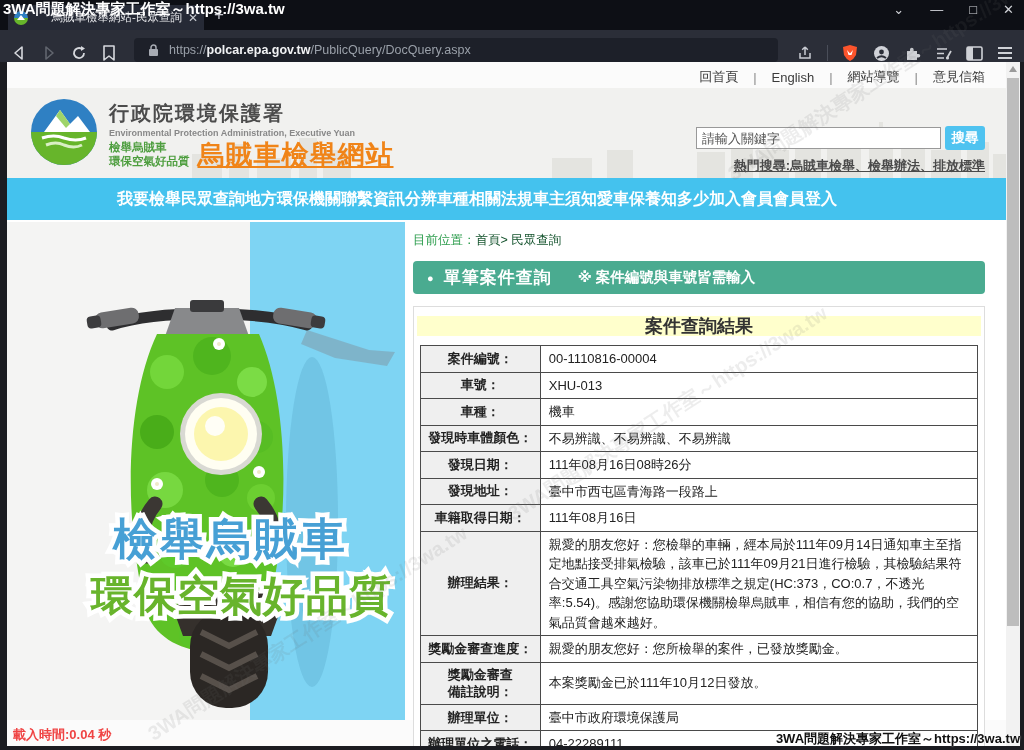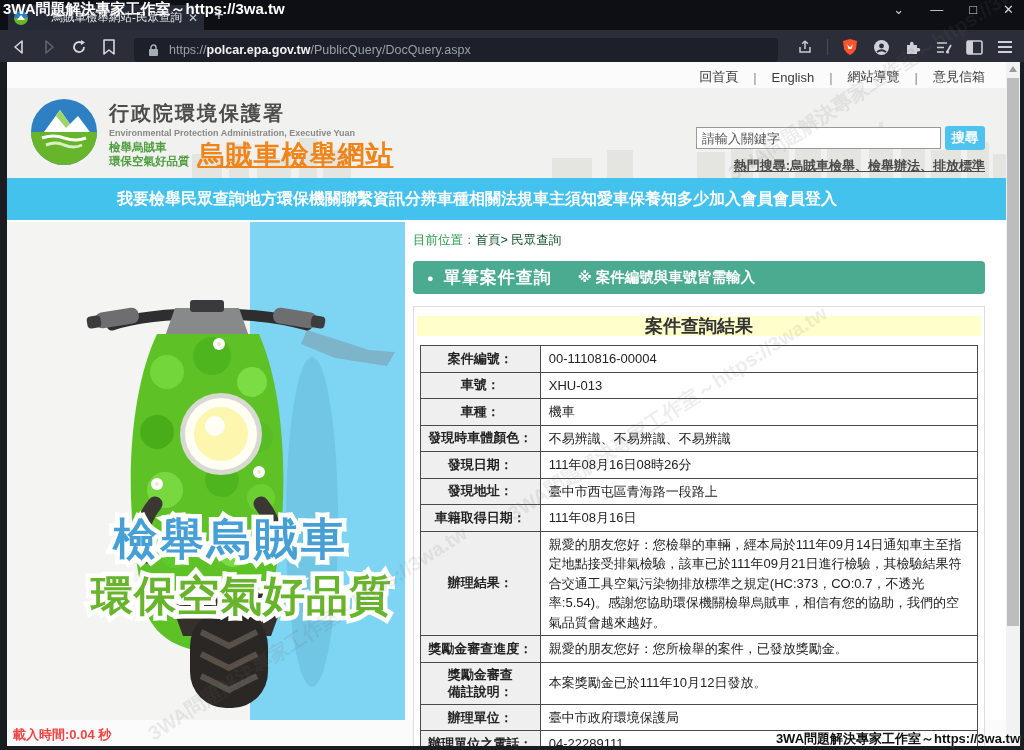--- a/index.html
+++ b/index.html
@@ -12,21 +12,21 @@
   .tab { position:absolute; left:8px; top:5px; width:196px; height:25px; background:#262a36; border-radius:8px 8px 0 0;
          display:flex; align-items:center; padding:0 6px; gap:6px;text-align:right; }
   .tab-title { color:#e8e9ec; font-size:11.5px; white-space:nowrap; overflow:hidden; flex:1; }
   .tab-close { color:#c7c9cf; font-size:12px; cursor:default; }
   .favicon { width:14px; height:14px; border-radius:50%; background:linear-gradient(#2f80c3 50%, #67b52b 50%); position:relative; flex:none;}
   .favicon:after { content:""; position:absolute; left:3px; top:4px; border-left:4px solid transparent; border-right:4px solid transparent; border-bottom:5px solid #fff; }
   .newtab { position:absolute; left:214px; top:5px; color:#c9cbd2; font-size:17px; }
   .win-controls { position:absolute; right:10px; top:2px; display:flex; gap:26px; color:#d3d5da; font-size:13px; }
   .win-controls span { display:inline-block; text-align:center; }
 
-  .toolbar { position:absolute; top:30px; left:0; width:1024px; height:32px; background:#2b2e38; display:flex; align-items:flex-start; padding:8px 10px; gap:12px; }
+  .toolbar { position:absolute; top:30px; left:0; width:1024px; height:32px; background:#2b2e38; display:flex; align-items:flex-end; padding:0 10px; gap:12px; }
   .tb-icon { width:18px; height:18px; display:flex; align-items:center; justify-content:center; flex:none; }
   .urlbar { height:24px; width:650px; background:#1d2029; border-radius:4px; display:flex; align-items:center; padding:0 10px; gap:7px; margin-left:4px; }
   .url-text { font-size:12.5px; color:#9aa0a9; white-space:nowrap; }
   .url-text b { color:#f1f2f4; font-weight:bold; }
   .tb-right { display:flex; align-items:center; gap:13px; margin-left:6px; }
   .tb-sep { width:1px; height:16px; background:#4a4e59; }
 
   
   .page { position:absolute; left:7px; top:62px; width:1013px; height:684px; background:#fbfbfb; overflow:hidden; z-index:2; }
 

